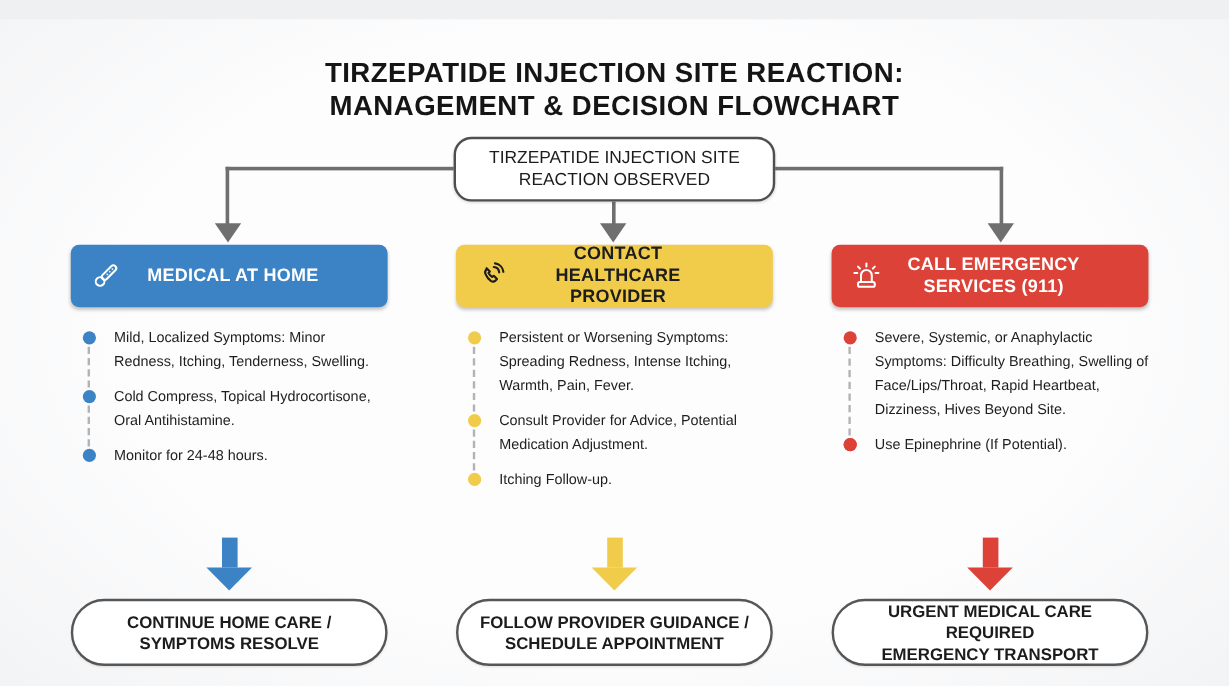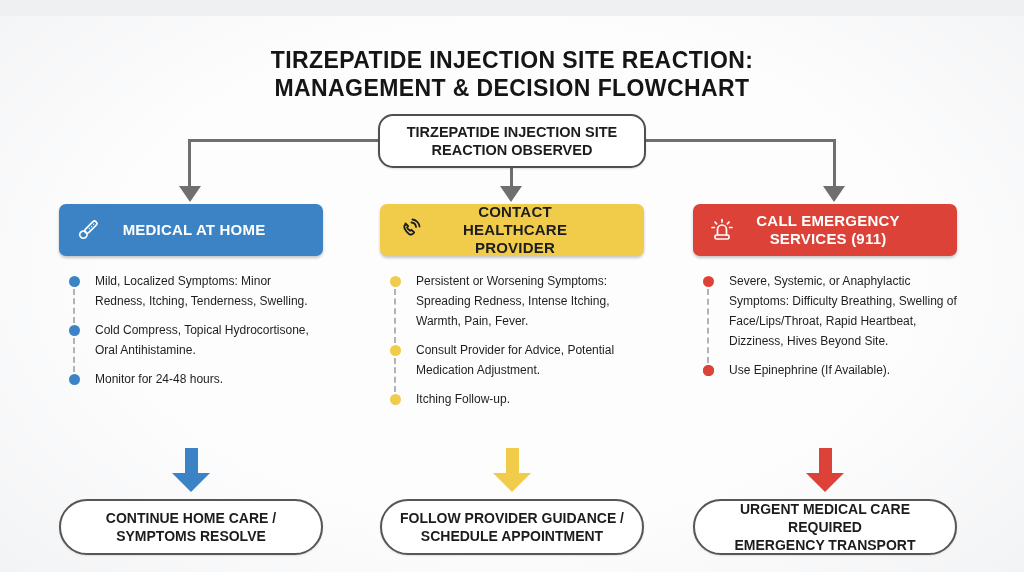--- a/index.html
+++ b/index.html
@@ -20,21 +20,21 @@
     text-align:center; color:#151515; font-weight:bold;
     font-size:23px; line-height:28px; letter-spacing:0.4px;
   }
 
   
   .root-node {
     position:absolute; left:378px; top:98px; width:268px; height:54px;
     background:#ffffff; border:2.5px solid #4f4f4f; border-radius:15px;
     display:flex; align-items:center; justify-content:center;
     box-shadow:0 1px 2px rgba(0,0,0,0.12);
-    text-align:center; font-weight:bold; font-size:14.5px; line-height:18px;
+    text-align:center; font-weight:normal; font-size:14.5px; line-height:18px;
     color:#1c1c1c; padding:4px 14px; z-index:2;
   }
 
   
   .elbow-left  { position:absolute; left:188px; top:123px; width:190px; height:49px;
                  border-left:3px solid #6f6f6f; border-top:3px solid #6f6f6f; }
   .elbow-right { position:absolute; left:646px; top:123px; width:190px; height:49px;
                  border-right:3px solid #6f6f6f; border-top:3px solid #6f6f6f; }
   .stub-center { position:absolute; left:510px; top:152px; width:3px; height:20px; background:#6f6f6f; }
   .gray-arrowhead {
@@ -188,21 +188,21 @@
           <path d="M20.4 8.8 22 7.2"></path>
           <path d="M7.4 12.5H5"></path>
           <path d="M22.6 12.5H25"></path>
         </svg>
       </span>
       <span>CALL EMERGENCY SERVICES (911)</span>
     </div>
     <ul class="bullets">
       <li><span class="dot"></span><span>Severe, Systemic, or Anaphylactic Symptoms: Difficulty Breathing, Swelling of Face/Lips/Throat, Rapid Heartbeat, Dizziness, Hives Beyond Site.</span></li>
       <li><span class="dot"></span></li>
-      <li><span class="dot"></span><span>Use Epinephrine (If Available).</span></li>
+      <li><span class="dot"></span><span>Use Epinephrine (If Potential).</span></li>
     </ul>
     <div class="block-arrow">
       <div class="stem"></div>
       <div class="head"></div>
     </div>
     <div class="outcome">
       <div>URGENT MEDICAL CARE REQUIRED</div>
       <div>EMERGENCY TRANSPORT</div>
     </div>
   </div>

